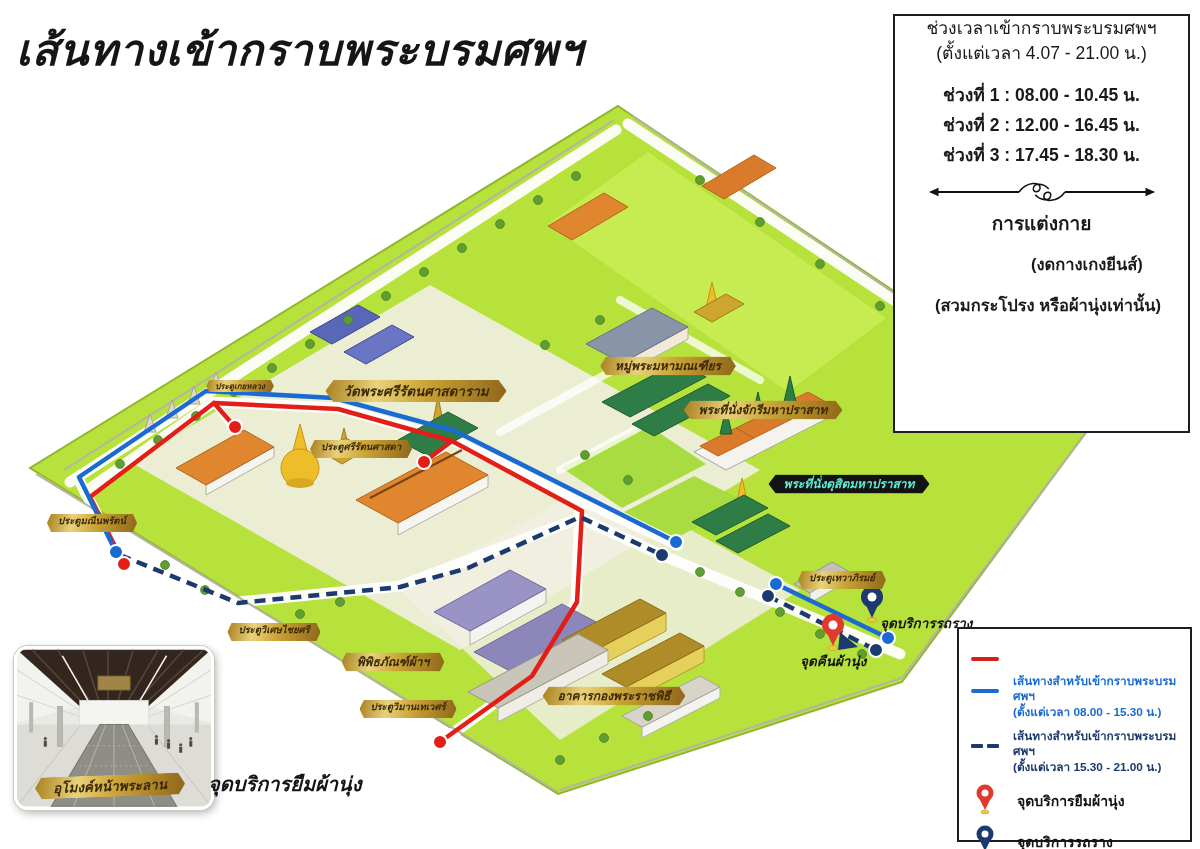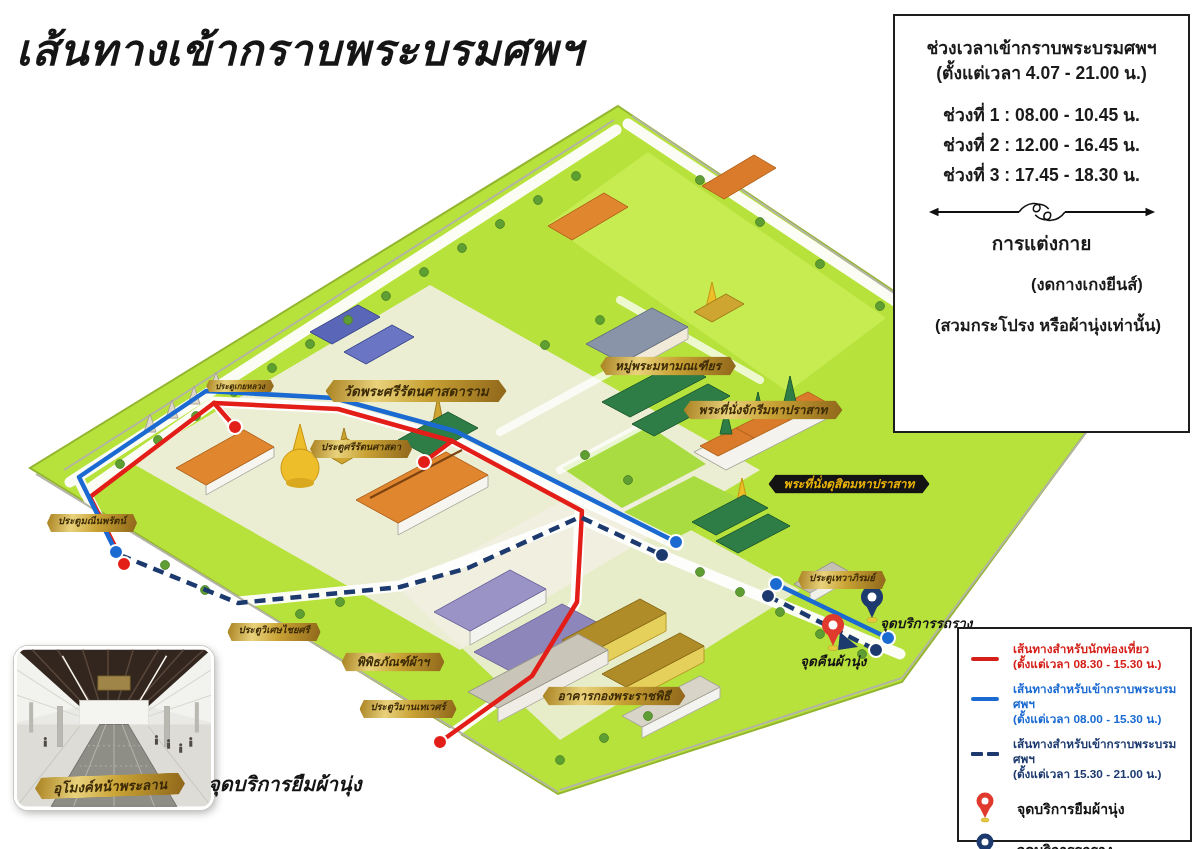--- a/index.html
+++ b/index.html
@@ -19,34 +19,34 @@
     background:linear-gradient(100deg,#a8801f 0%,#e9d27c 28%,#c9a335 55%,#8f661a 100%);
     color:#3c2a06;font-family:"DejaVu Serif",serif;font-style:italic;font-weight:bold;
     white-space:nowrap;text-align:center;
     clip-path:polygon(0% 50%,4.5% 0%,95.5% 0%,100% 50%,95.5% 100%,4.5% 100%);
     box-shadow:0 1px 2px rgba(0,0,0,.25);
   }
   .b-lg{height:22px;line-height:22px;font-size:13.5px;padding:0 18px;}
   .b-md{height:19px;line-height:19px;font-size:12px;padding:0 15px;}
   .b-sm{height:18px;line-height:14px;font-size:9.5px;padding:0 11px;}
   .b-xs{height:12px;line-height:12px;font-size:8px;padding:0 9px;}
-  .b-dark{background:#131313;color:#eab308;}
+  .b-dark{background:#131313;color:#5eead4;}
 
   .pin-label{
     position:absolute;font-family:"DejaVu Serif",serif;font-style:italic;
     font-weight:bold;color:#141414;white-space:nowrap;
   }
 
   
   .info-box{
     position:absolute;left:893px;top:14px;width:297px;height:419px;
     background:#fff;border:2.5px solid #1d1d1d;box-sizing:border-box;
     text-align:center;color:#1a1a1a;
   }
-  .info-heading{font-size:17.5px;font-weight:bold;line-height:1.45;margin-top:20px;}
+  .info-heading{font-size:17.5px;font-weight:normal;line-height:1.45;}
   .periods{margin-top:13px;font-size:17.5px;font-weight:600;line-height:1.72;}
   .ornament{margin:8px auto 2px auto;display:block;}
   .dress-heading{font-size:19px;font-weight:bold;margin:4px 0 14px 0;}
   .dress{text-align:left;padding:0 18px;font-size:16.5px;font-weight:bold;line-height:1.5;}
   .dress .indent1{padding-left:118px;}
   .dress .indent2{padding-left:22px;}
   .dress .gap{height:16px;}
 
   
   .legend-box{
@@ -341,24 +341,20 @@
     <div class="dress">
       <div class="indent1">(งดกางเกงยีนส์)</div>
       <div class="gap"></div>
       <div class="indent2">(สวมกระโปรง หรือผ้านุ่งเท่านั้น)</div>
     </div>
   </div>
 
   <div class="legend-box">
     <div class="lg-row">
       <div class="lg-swatch"><span class="lg-line bg-red"></span></div>
-      <div class="lg-text c-red">
-        <div>เส้นทางสำหรับนักท่องเที่ยว</div>
-        <div>(ตั้งแต่เวลา 08.30 - 15.30 น.)</div>
-      </div>
     </div>
     <div class="lg-row">
       <div class="lg-swatch"><span class="lg-line bg-blue"></span></div>
       <div class="lg-text c-blue">
         <div>เส้นทางสำหรับเข้ากราบพระบรมศพฯ</div>
         <div>(ตั้งแต่เวลา 08.00 - 15.30 น.)</div>
       </div>
     </div>
     <div class="lg-row">
       <div class="lg-swatch"><span class="lg-dash bg-navy"></span><span class="lg-dash bg-navy"></span></div>

